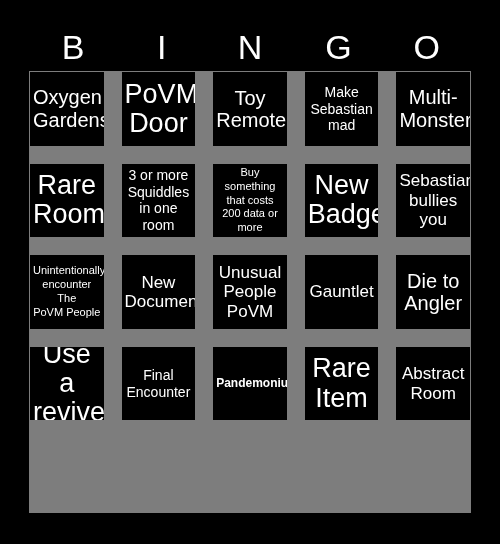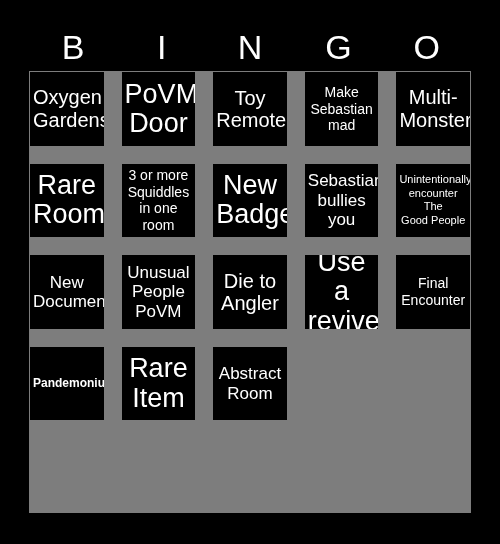--- a/index.html
+++ b/index.html
@@ -131,45 +131,55 @@
     <div class="bingo-cell fs-xl">
         <span class="cell-text">Rare
 Room</span>
       </div>
     <div class="bingo-cell fs-xs">
         <span class="cell-text">3 or more
 Squiddles
 in one
 room</span>
       </div>
+    <div class="bingo-cell fs-xxs">
+        <span class="cell-text">Buy
+something
+that costs
+200 data or
+more</span>
+      </div>
 
     <div class="bingo-cell fs-xl">
         <span class="cell-text">New
 Badge</span>
       </div>
     <div class="bingo-cell fs-sm">
         <span class="cell-text">Sebastian
 bullies
 you</span>
       </div>
     <div class="bingo-cell fs-xxs">
         <span class="cell-text">Unintentionally
 encounter The
-Good People</span>
+PoVM People</span>
       </div>
     <div class="bingo-cell fs-sm">
         <span class="cell-text">New
 Document</span>
       </div>
 
     <div class="bingo-cell fs-sm">
         <span class="cell-text">Unusual
 People
 PoVM</span>
       </div>
+    <div class="bingo-cell fs-sm">
+        <span class="cell-text">Gauntlet</span>
+      </div>
     <div class="bingo-cell fs-lg">
         <span class="cell-text">Die to
 Angler</span>
       </div>
     <div class="bingo-cell fs-xl">
         <span class="cell-text">Use a
 revive</span>
       </div>
     <div class="bingo-cell fs-xs">
         <span class="cell-text">Final

